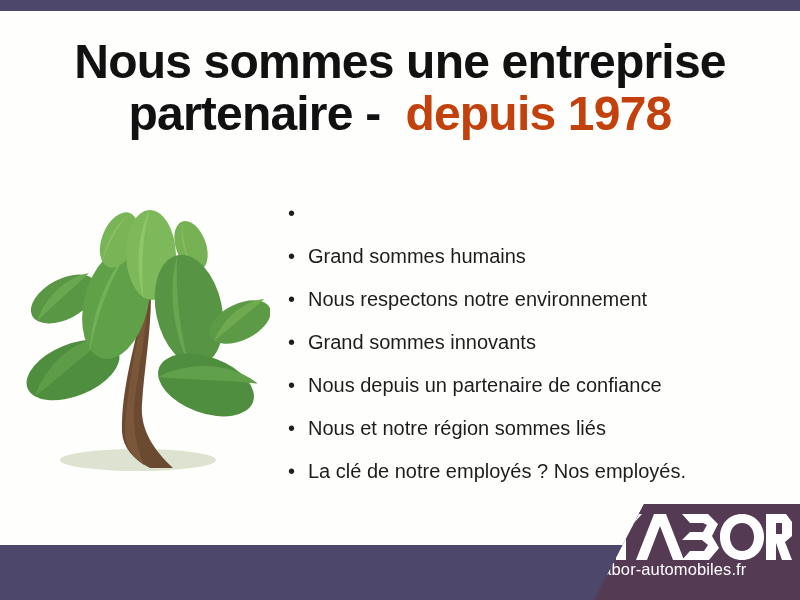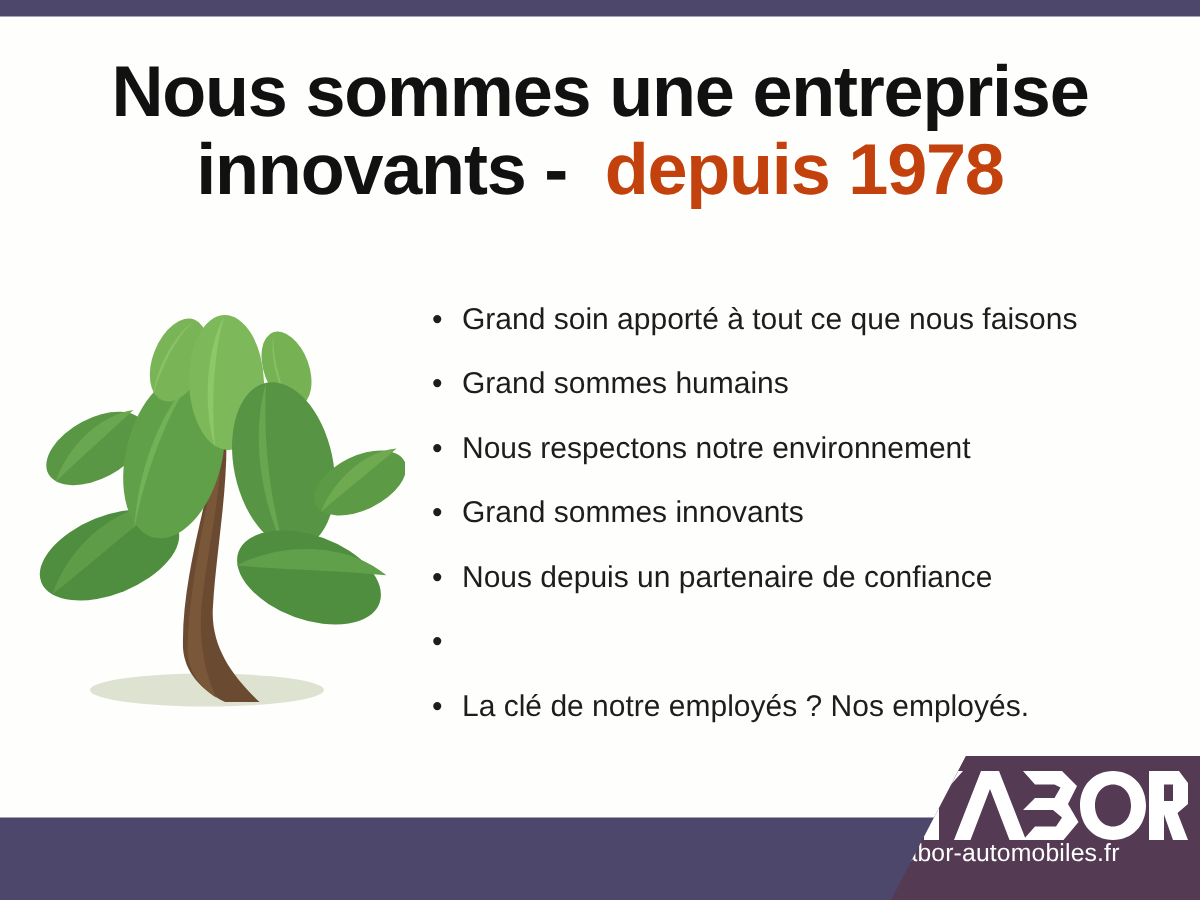--- a/index.html
+++ b/index.html
@@ -136,21 +136,21 @@
 </style>
 </head>
 <body>
 
 <div id="slide">
 
   <div id="top-bar"></div>
 
   <div id="title-block">
     <span class="title-line">Nous sommes une entreprise</span>
-    <span class="title-line"><span>innovants -  </span><span class="title-accent">depuis 1978</span></span>
+    <span class="title-line"><span>partenaire -  </span><span class="title-accent">depuis 1978</span></span>
   </div>
 
   <div id="tree-illustration">
     <svg viewBox="0 0 252 300" width="252" height="300" xmlns="http://www.w3.org/2000/svg">
 
       <ellipse cx="120" cy="268" rx="78" ry="11" fill="#dde3d0"></ellipse>
 
       <path d="M127 104 C 118 150, 103 196, 104 240 C 105 256, 116 268, 132 276 L 155 276 C 136 258, 122 238, 124 212 C 126 178, 133 140, 133 104 Z" fill="#6b4a32"></path>
       <path d="M127 104 C 120 150, 108 196, 107 240 C 107 254, 114 265, 126 273 C 117 252, 114 230, 117 206 C 121 172, 129 138, 130 104 Z" fill="#7b5739"></path>
 
@@ -181,40 +181,40 @@
 
         <ellipse cx="188" cy="193" rx="50" ry="28" fill="#4f8d3f" transform="rotate(20 188 193)"></ellipse>
         <path d="M140 202 C 162 178, 202 162, 236 174 C 204 182, 170 194, 140 202 Z" fill="#61a04a" transform="rotate(20 188 193)"></path>
       </g>
     </svg>
   </div>
 
   <div id="bullet-list">
     <div class="bullet-row">
       <span class="bullet-dot">•</span>
-      <span>Grand soin apporté à tout ce que nous faisons</span>
     </div>
     <div class="bullet-row">
       <span class="bullet-dot">•</span>
       <span>Grand sommes humains</span>
     </div>
     <div class="bullet-row">
       <span class="bullet-dot">•</span>
       <span>Nous respectons notre environnement</span>
     </div>
     <div class="bullet-row">
       <span class="bullet-dot">•</span>
       <span>Grand sommes innovants</span>
     </div>
     <div class="bullet-row">
       <span class="bullet-dot">•</span>
       <span>Nous depuis un partenaire de confiance</span>
     </div>
     <div class="bullet-row">
       <span class="bullet-dot">•</span>
+      <span>Nous et notre région sommes liés</span>
     </div>
     <div class="bullet-row">
       <span class="bullet-dot">•</span>
       <span>La clé de notre employés ? Nos employés.</span>
     </div>
   </div>
 
   <div id="bottom-band"></div>
 
   <div id="logo-panel">

